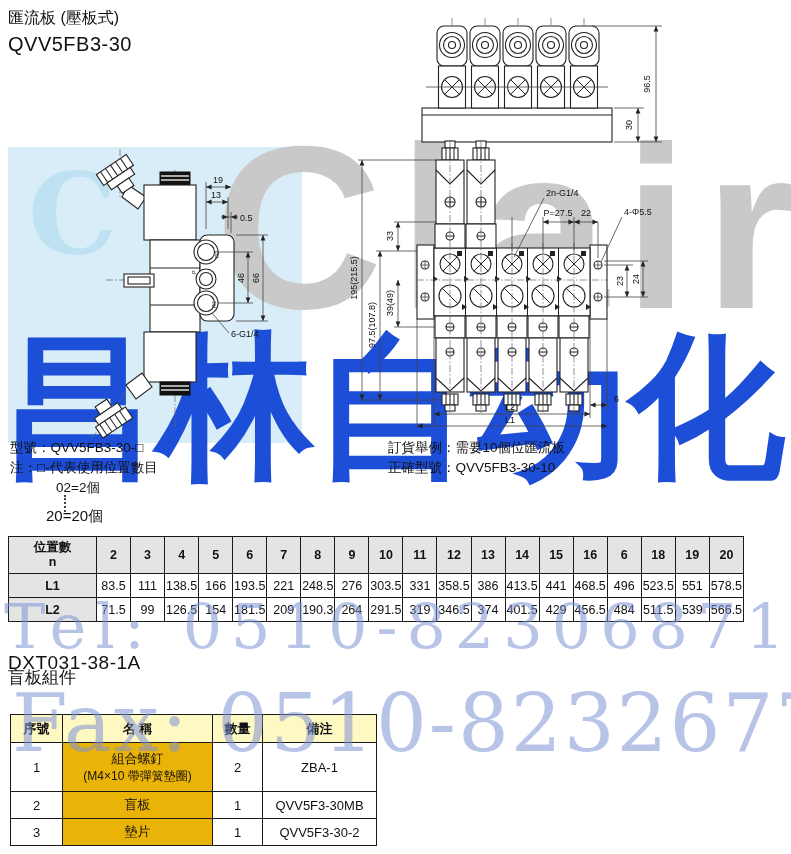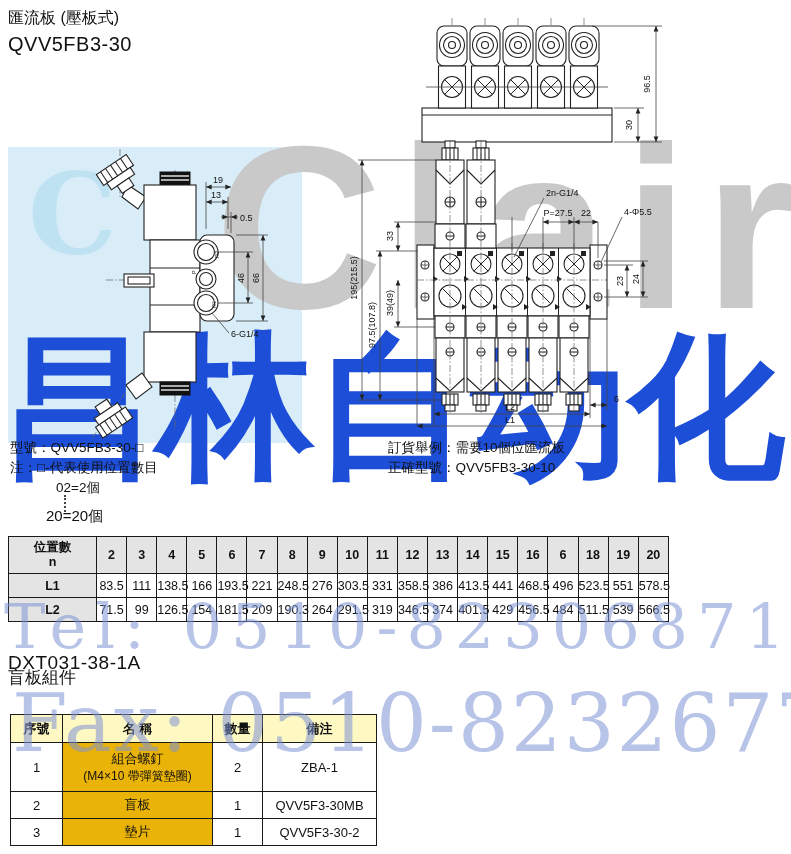--- a/index.html
+++ b/index.html
@@ -27,21 +27,21 @@
   #ordering-left .indent{margin-left:46px;}
   #order-dots{position:absolute;left:64px;top:495px;height:17px;width:0;border-left:2px dotted #444;z-index:10;}
   #order-20{position:absolute;left:46px;top:507px;z-index:10;font-size:15px;}
   #ordering-right{position:absolute;left:388px;top:438px;z-index:10;font-size:13.5px;line-height:20px;}
   #bp-title{position:absolute;left:8px;top:666px;font-size:17px;z-index:10;}
   #bp-model{position:absolute;left:8px;top:652px;font-size:19px;z-index:10;letter-spacing:0.5px;}
   #footer{position:absolute;left:620px;top:820px;font-size:16px;font-weight:bold;z-index:10;}
 
   
   table{border-collapse:collapse;table-layout:fixed;}
-  #size-table{position:absolute;left:8px;top:536px;width:661px;z-index:10;background:#fff;}
+  #size-table{position:absolute;left:8px;top:536px;width:736px;z-index:10;background:#fff;}
   #size-table th,#size-table td{border:1.6px solid #1a1a1a;font-size:12.5px;text-align:center;padding:0;}
   #size-table thead th{background:#e4e4e4;height:36px;font-weight:bold;line-height:15px;}
   #size-table col.c0{width:88px;}
   #size-table tbody th{background:#e4e4e4;font-weight:bold;height:23px;}
   #size-table tbody td{background:#fff;font-weight:normal;}
 
   #blind-table{position:absolute;left:10px;top:714px;width:366px;z-index:10;background:#fff;}
   #blind-table th,#blind-table td{border:1.6px solid #1a1a1a;font-size:13px;text-align:center;padding:0;}
   #blind-table thead th{background:#fef9c3;height:27px;font-weight:bold;}
   #blind-table tbody tr:first-child{height:49px;}

